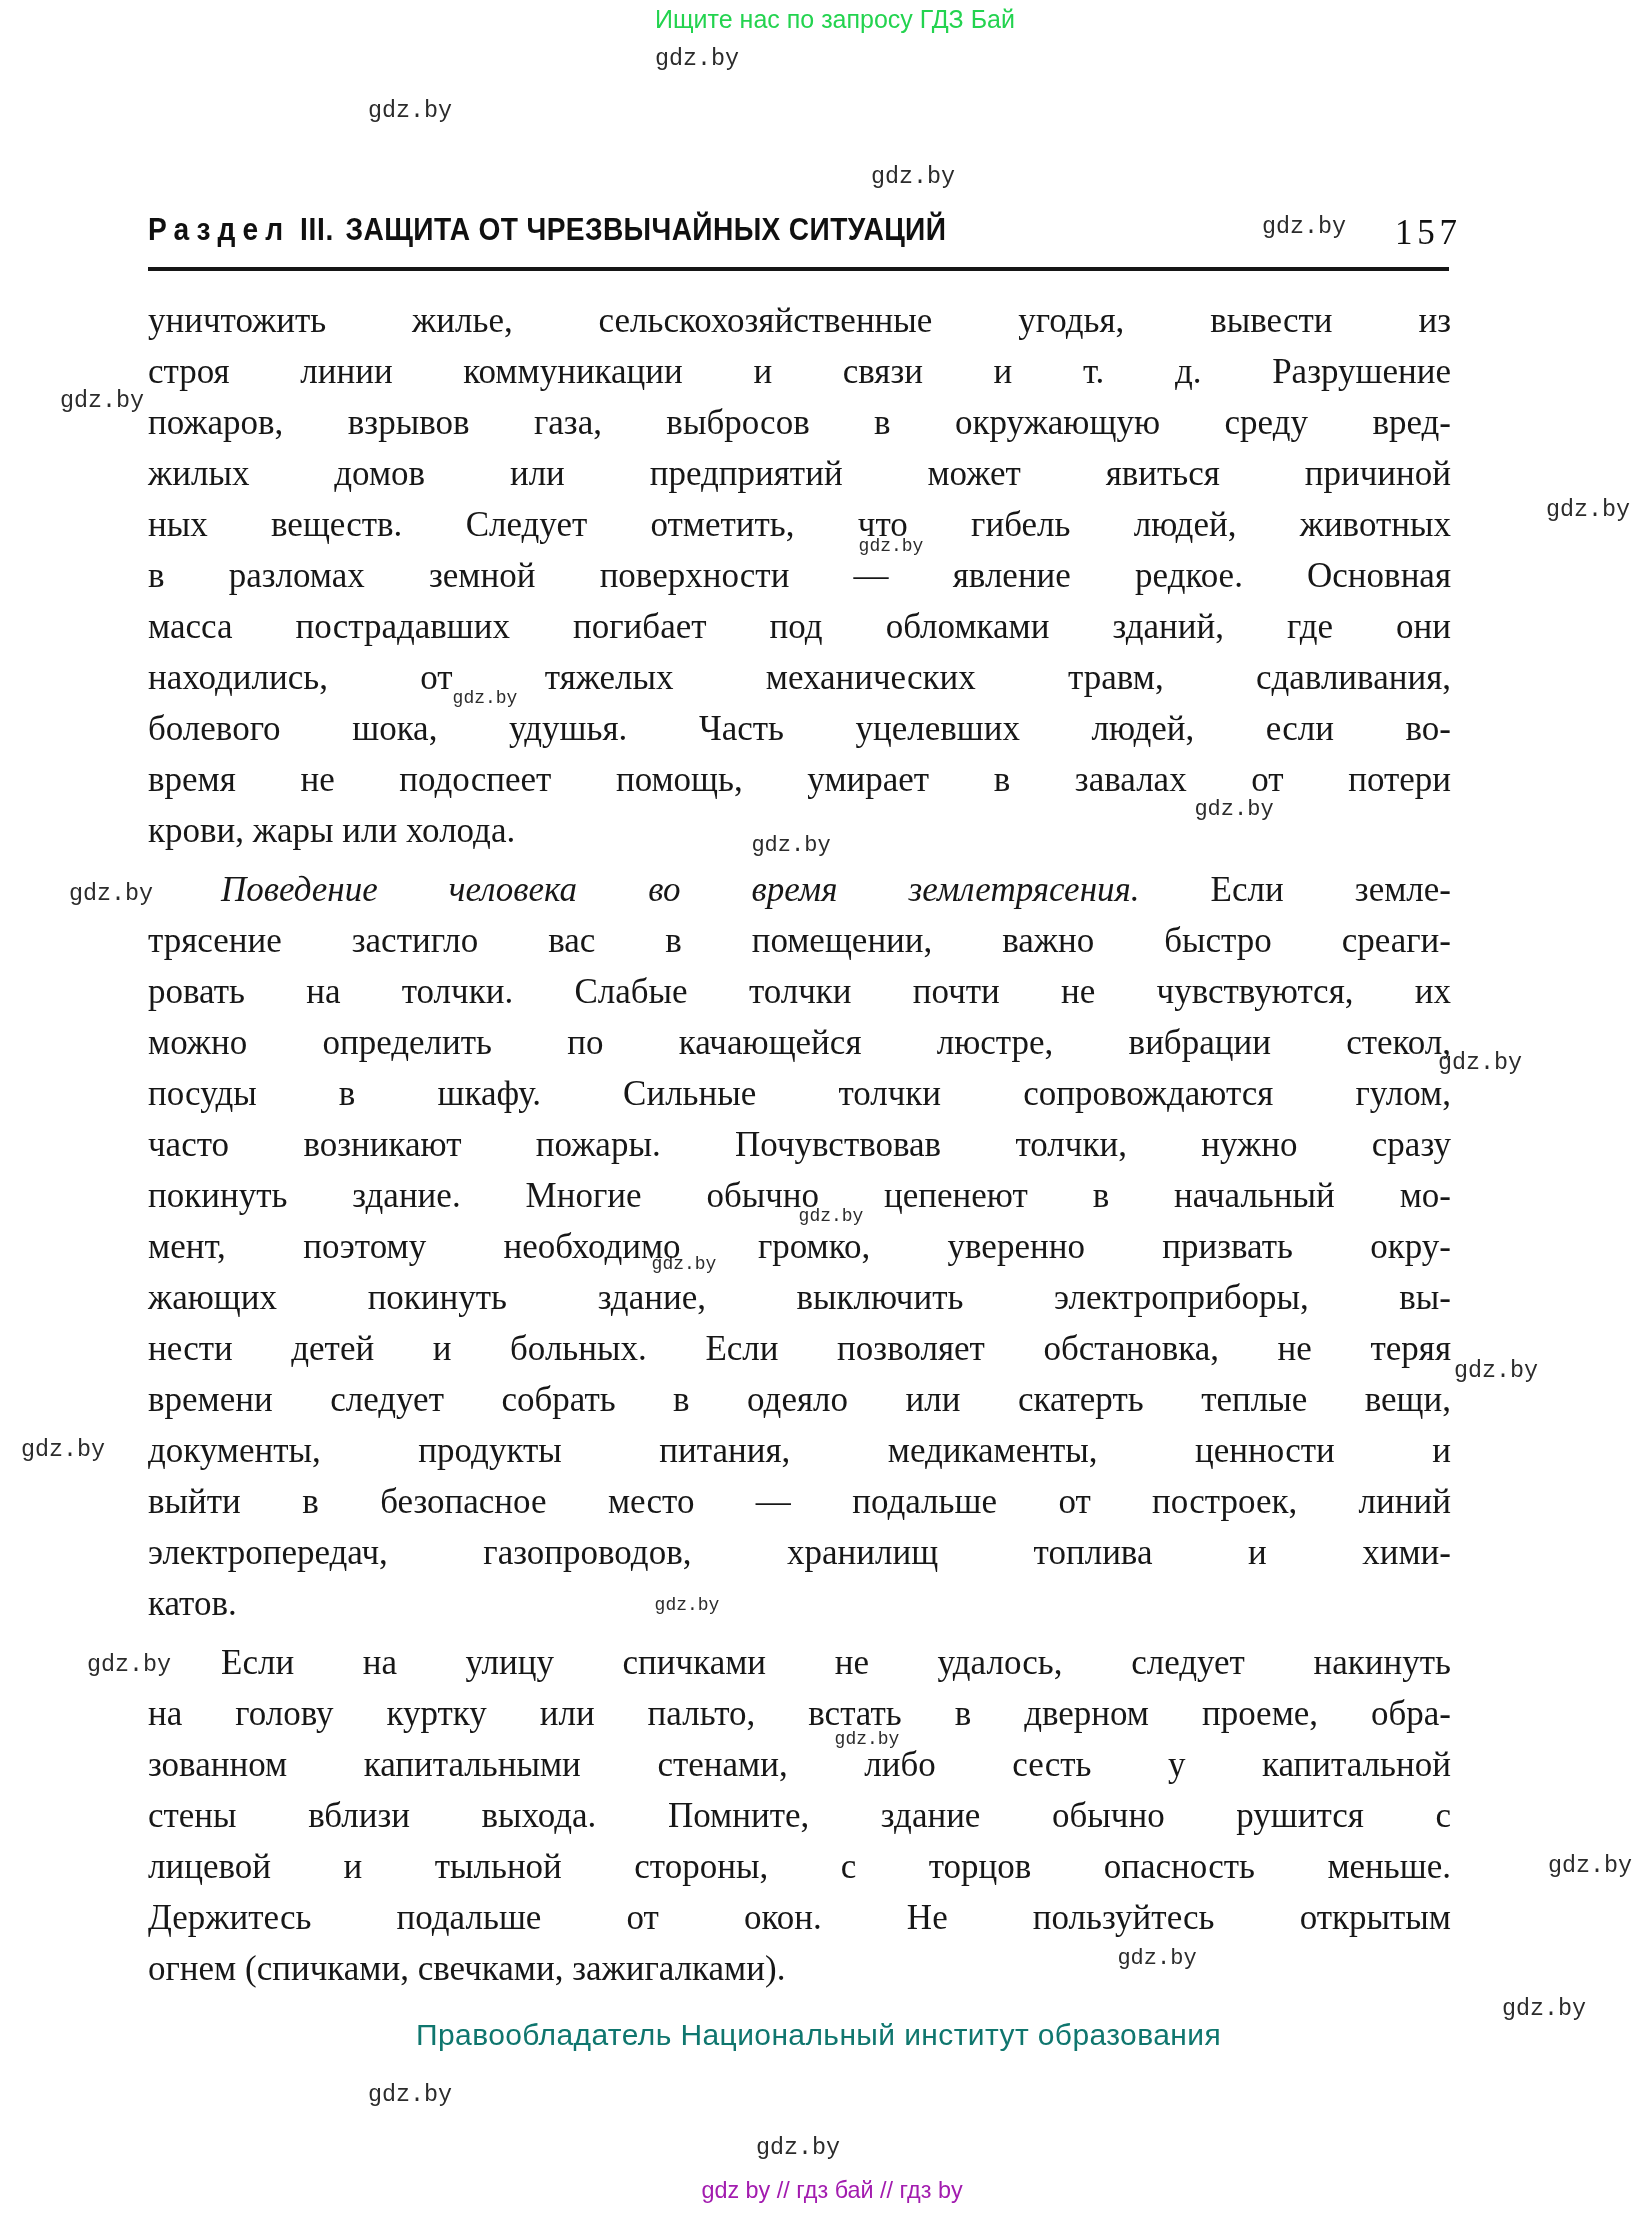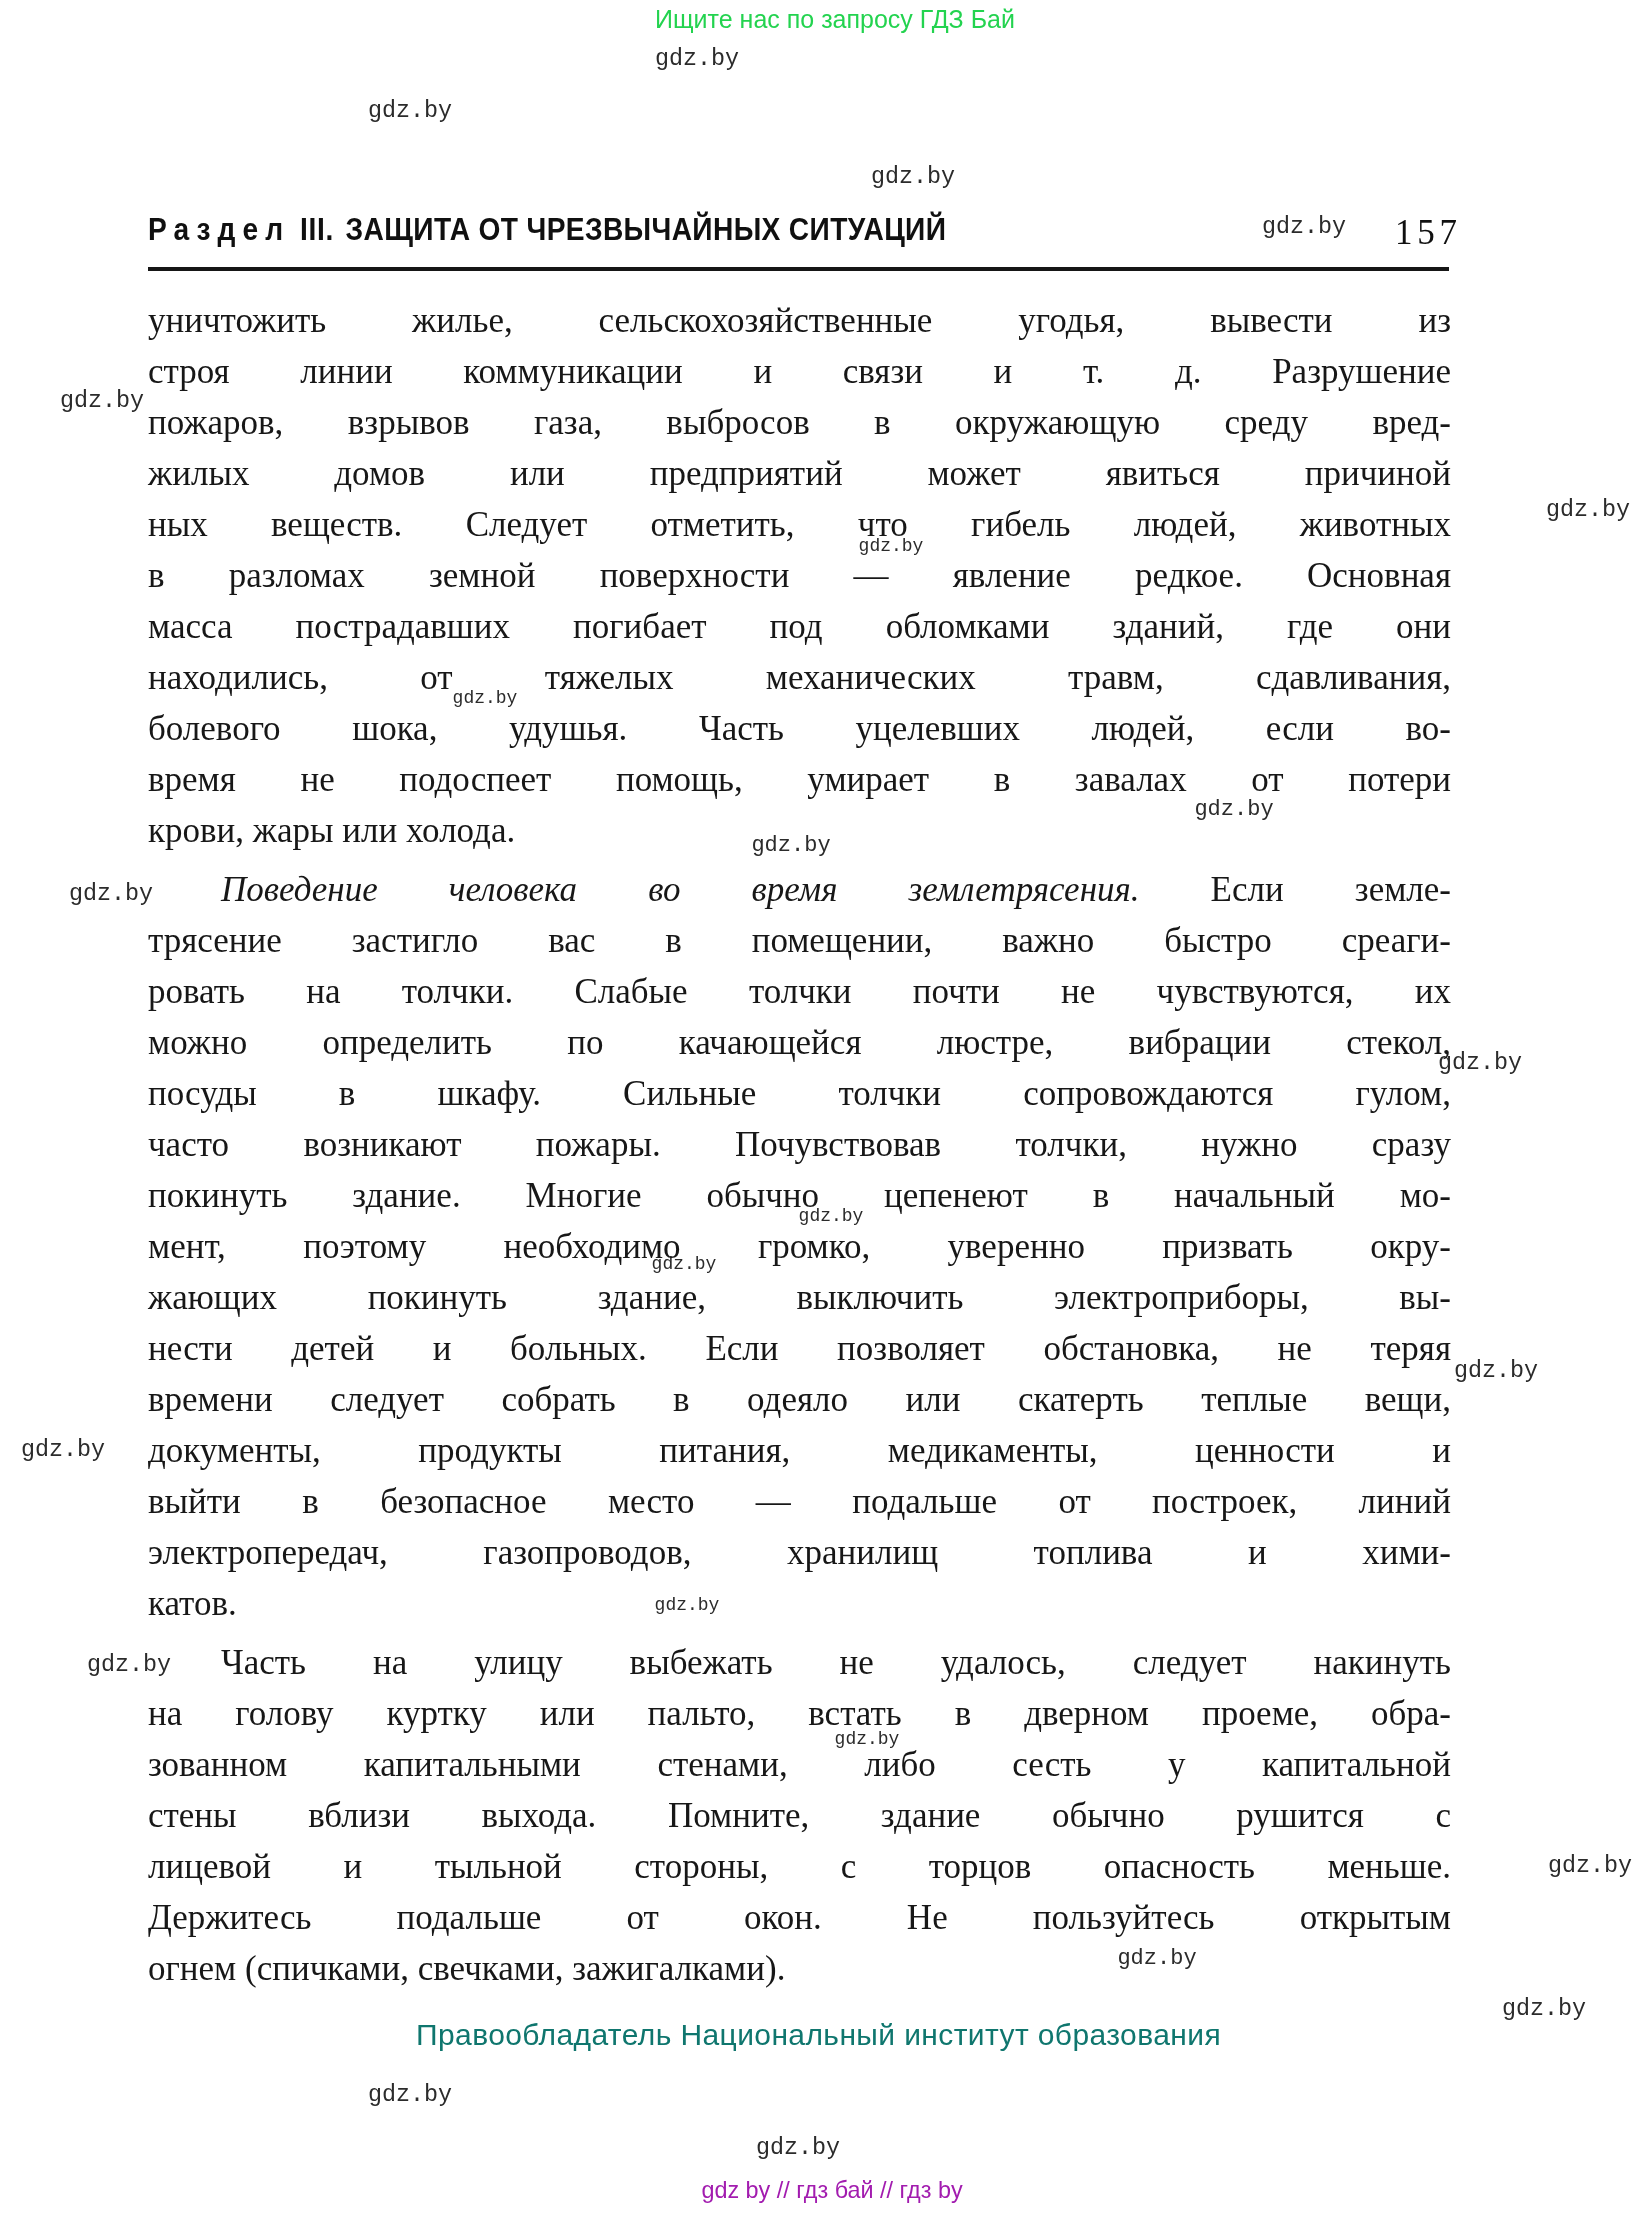--- a/index.html
+++ b/index.html
@@ -174,21 +174,21 @@
         <div class="line"><span>мент, поэтому необходимо громко, уверенно призвать окру-</span></div>
         <div class="line"><span>жающих покинуть здание, выключить электроприборы, вы-</span></div>
         <div class="line"><span>нести детей и больных. Если позволяет обстановка, не теряя</span></div>
         <div class="line"><span>времени следует собрать в одеяло или скатерть теплые вещи,</span></div>
         <div class="line"><span>документы, продукты питания, медикаменты, ценности и</span></div>
         <div class="line"><span>выйти в безопасное место — подальше от построек, линий</span></div>
         <div class="line"><span>электропередач, газопроводов, хранилищ топлива и хими-</span></div>
         <div class="line last"><span>катов.</span></div>
       </div>
       <div class="para indented">
-        <div class="line"><span>Часть на улицу выбежать не удалось, следует накинуть</span></div>
+        <div class="line"><span>Если на улицу спичками не удалось, следует накинуть</span></div>
         <div class="line"><span>на голову куртку или пальто, встать в дверном проеме, обра-</span></div>
         <div class="line"><span>зованном капитальными стенами, либо сесть у капитальной</span></div>
         <div class="line"><span>стены вблизи выхода. Помните, здание обычно рушится с</span></div>
         <div class="line"><span>лицевой и тыльной стороны, с торцов опасность меньше.</span></div>
         <div class="line"><span>Держитесь подальше от окон. Не пользуйтесь открытым</span></div>
         <div class="line last"><span>огнем (спичками, свечками, зажигалками).</span></div>
       </div>
     </div>
 
   <div class="copyright" style="color: #0f766e; margin-top: 20px;">Правообладатель Национальный институт образования</div>

